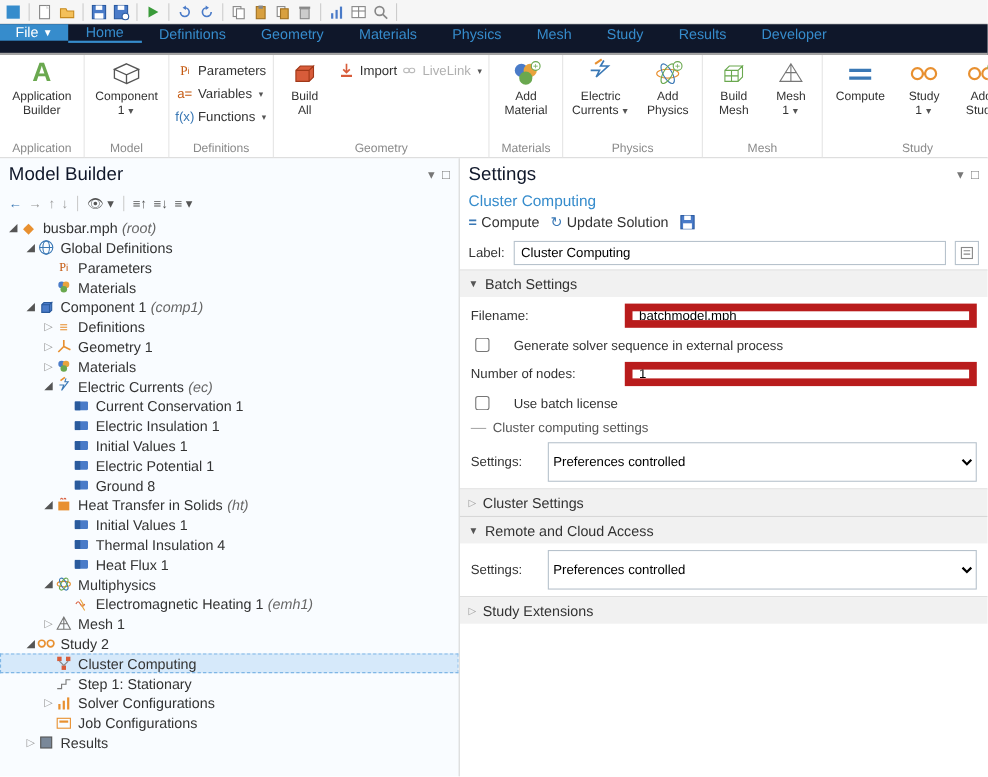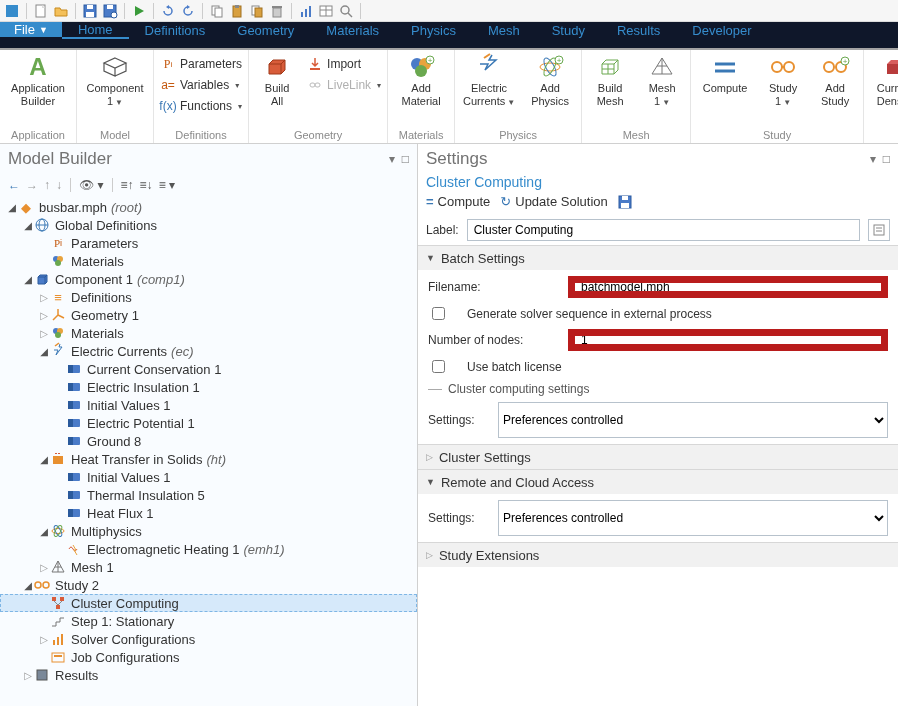--- a/index.html
+++ b/index.html
@@ -27,21 +27,21 @@
   .rsmall{display:flex;align-items:center;gap:4px;font-size:12px;white-space:nowrap;padding:1px 0;cursor:pointer;}
   .rsmall .ic{width:16px;height:16px;display:flex;align-items:center;justify-content:center;color:#3a78b5;}
   .rsmall.dis{color:#b0b0b0}
   .dd-arrow{font-size:8px;color:#555;margin-left:2px;}
   
   .main{display:flex;height:calc(706px - 22px - 28px - 94px);}
   .panel{display:flex;flex-direction:column;overflow:hidden;}
   .panel.left{width:418px;border-right:1px solid #d0d0d0;background:#f9fcff;}
   .panel.right{flex:1;background:#fff;}
   .phdr{display:flex;align-items:center;justify-content:space-between;height:30px;padding:0 8px;}
-  .phdr .title{color:#737373;font-size:17px;}
+  .phdr .title{color:#0f172a;font-size:17px;}
   .phdr .ctrls{display:flex;gap:6px;color:#777;}
   .ptool{display:flex;align-items:center;gap:6px;height:22px;padding:0 8px;color:#555;}
   .ptool .sep{width:1px;height:14px;background:#ccc;margin:0 2px;}
   
   .tree{flex:1;overflow:auto;padding:2px 0 10px;font-size:13px;}
   .tn{display:flex;align-items:center;height:18px;white-space:nowrap;}
   .tn .tw{width:12px;text-align:center;color:#555;cursor:pointer;font-size:10px;}
   .tn .ic{width:16px;height:16px;margin-right:3px;display:flex;align-items:center;justify-content:center;}
   .tn .lbl{padding:0 2px}
   .tn .ital{font-style:italic;color:#666;margin-left:2px;}
@@ -239,21 +239,21 @@
   <div class="rgrp">
     <div class="body">
       <div class="rbig" style="width:44px">
         <div class="ic">
             <svg width="24" height="22">
               <path d="M4 8 h12 v10 h-12 z M4 8 l4 -4 h12 l-4 4 M16 8 l4 -4 v10 l-4 4" fill="#d85c3a" stroke="#a03818"></path>
             </svg>
           </div>
         <div class="t">Build<br>All</div>
       </div>
-      <div style="display:flex;flex-direction:column;gap:3px;padding-top:3px;">
+      <div style="display:flex;flex-direction:row;gap:3px;padding-top:3px;">
         <div class="rsmall">
             <span class="ic">
               <svg width="14" height="14">
                 <path d="M7 1 v8 M4 6 l3 3 l3 -3" fill="none" stroke="#d85c3a" stroke-width="1.5"></path>
                 <rect x="2" y="11" width="10" height="2" fill="#d85c3a"></rect>
               </svg>
             </span>
             <span>Import</span>
           </div>
         <div class="rsmall dis">
@@ -554,21 +554,21 @@
           </span>
           <span class="lbl">Initial Values 1</span>
         </div>
       <div class="tn" style="padding-left:66px">
           <span class="ic">
             <svg width="14" height="12">
               <rect x="1" y="2" width="12" height="8" rx="1" fill="#4a7bc8"></rect>
               <rect x="1" y="2" width="5" height="8" fill="#2a5a9c"></rect>
             </svg>
           </span>
-          <span class="lbl">Thermal Insulation 5</span>
+          <span class="lbl">Thermal Insulation 4</span>
         </div>
       <div class="tn" style="padding-left:66px">
           <span class="ic">
             <svg width="14" height="12">
               <rect x="1" y="2" width="12" height="8" rx="1" fill="#4a7bc8"></rect>
               <rect x="1" y="2" width="5" height="8" fill="#2a5a9c"></rect>
             </svg>
           </span>
           <span class="lbl">Heat Flux 1</span>
         </div>

